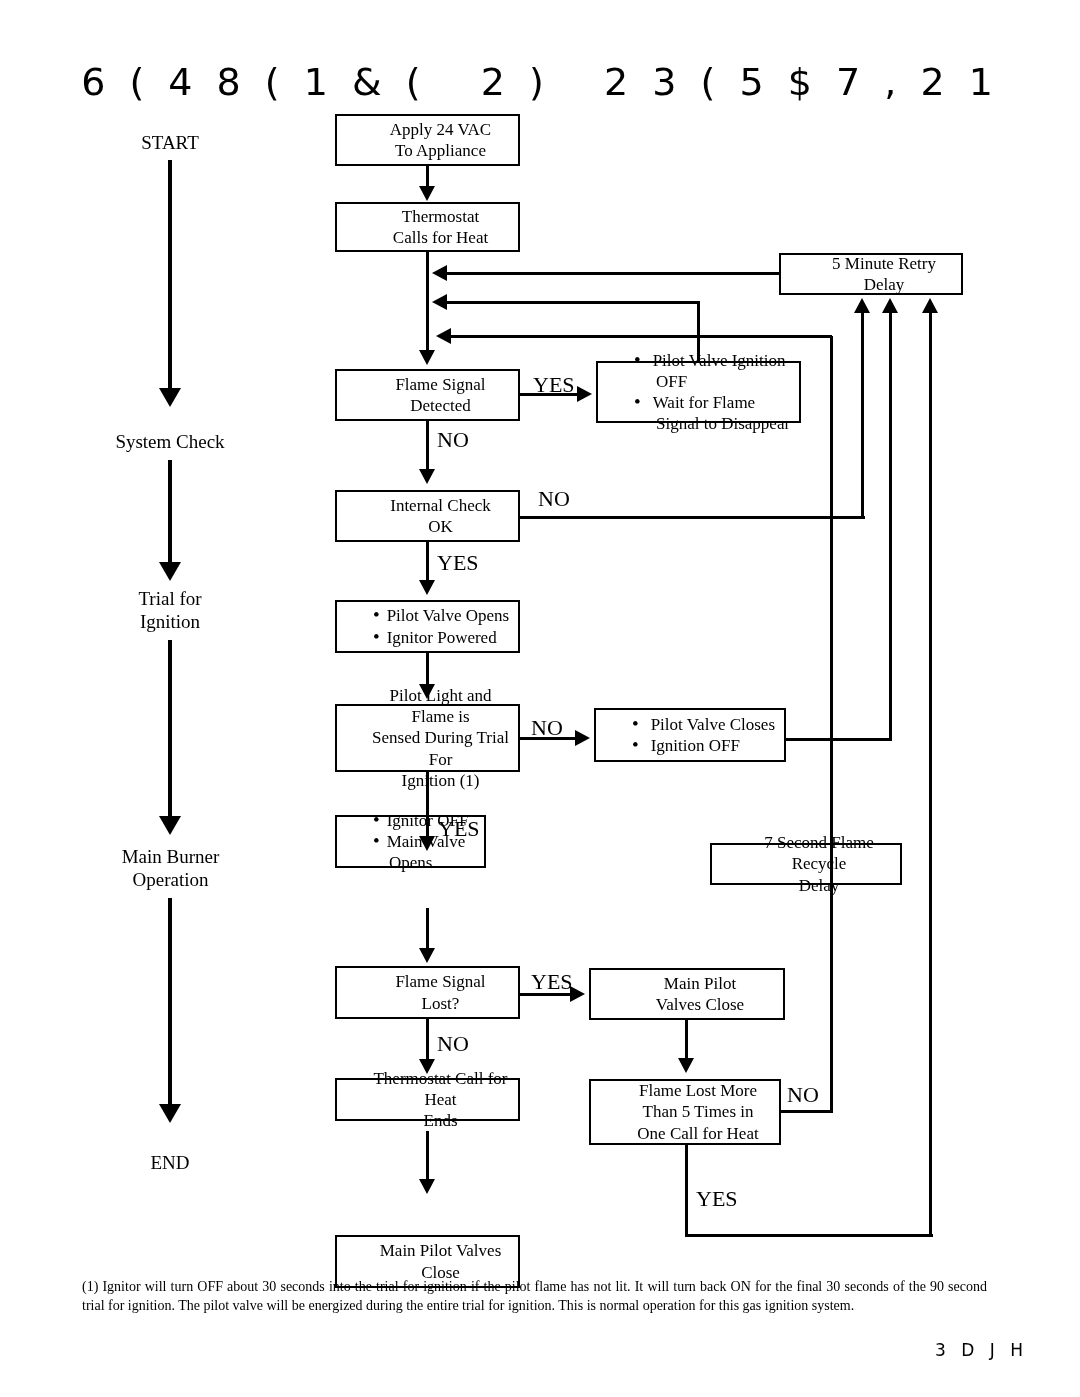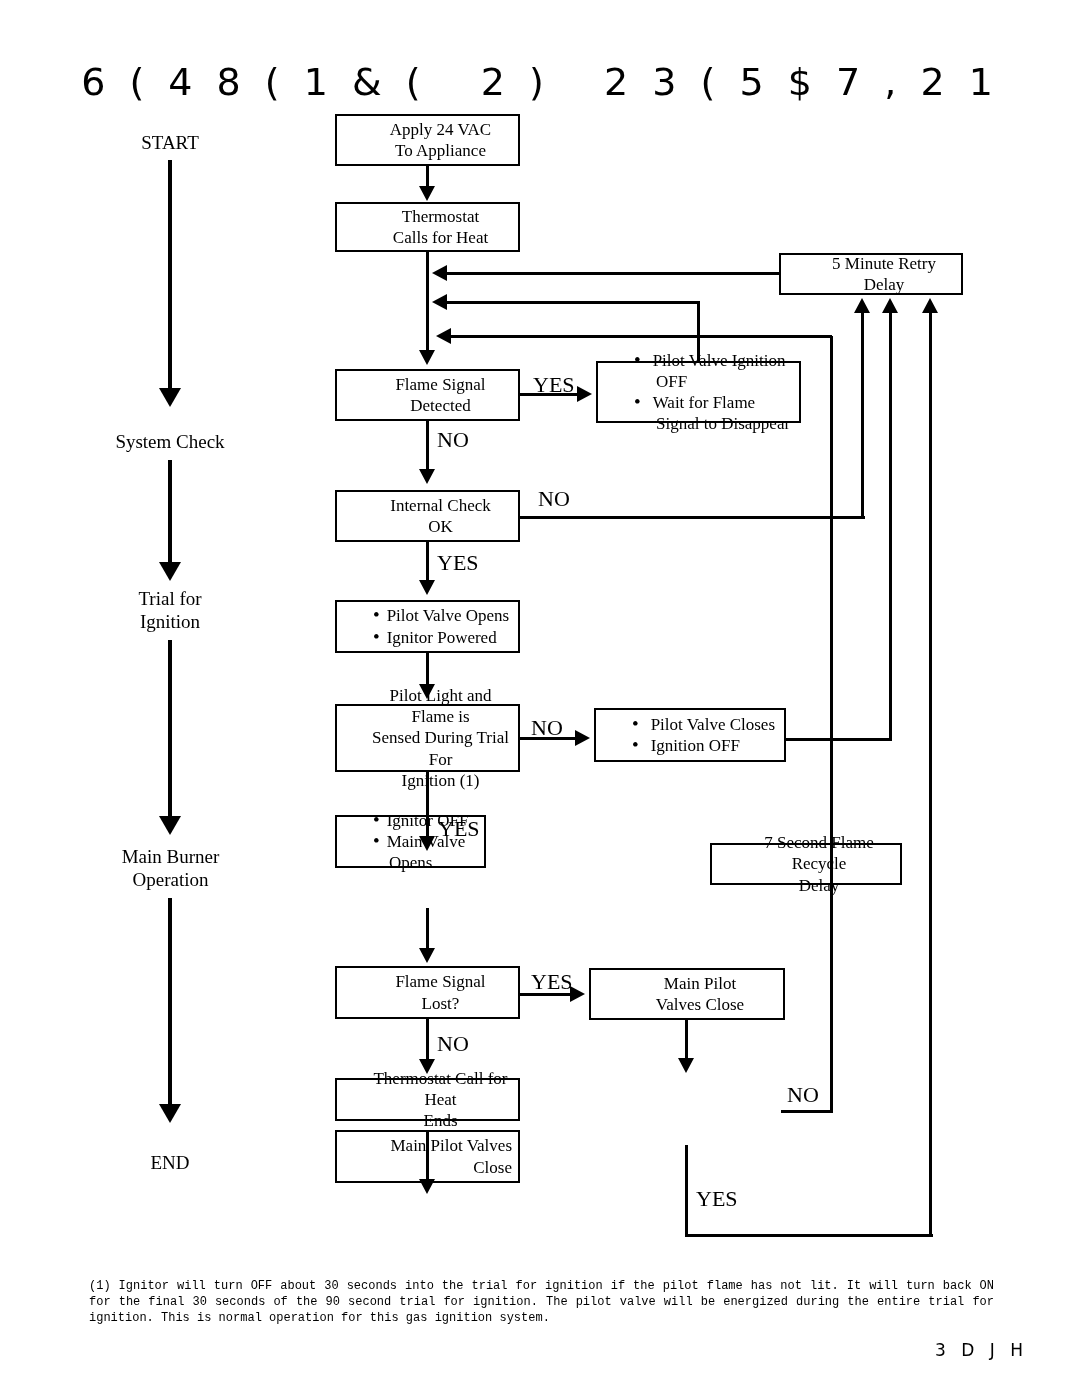--- a/index.html
+++ b/index.html
@@ -51,22 +51,22 @@
     border-top:8px solid transparent;border-bottom:8px solid transparent;border-right:15px solid #000;}
   .arrow-r{position:absolute;width:0;height:0;
     border-top:8px solid transparent;border-bottom:8px solid transparent;border-left:15px solid #000;}
   .vline.fat{width:4px;}
   .arrow-d.fat{border-left-width:11px;border-right-width:11px;border-top-width:19px;}
 
   .elab{position:absolute;font-size:22px;white-space:pre;}
 
   
   #footnote{
-    position:absolute;left:89px;top:1278px;width:905px;
-    font-size:12px;line-height:1.35;text-align:justify;font-family:Liberation Mono, monospace;
+    position:absolute;left:82px;top:1278px;width:905px;
+    font-size:14px;line-height:1.35;text-align:justify;
   }
 </style>
 </head>
 <body>
 
 <div id="sheet">
 
   <div id="title">6 ( 4 8 ( 1 &amp; (   2 )   2 3 ( 5 $ 7 , 2 1</div>
 
   <div class="slabel" style="left:110px;top:132px;width:120px;">START</div>
@@ -132,21 +132,21 @@
   <div class="box" style="left:335px;top:966px;width:185px;height:53px;">
     <div class="inner" style="white-space:pre-line">Flame Signal
 Lost?</div>
   </div>
 
   <div class="box" style="left:335px;top:1078px;width:185px;height:43px;">
     <div class="inner" style="white-space:pre-line">Thermostat Call for Heat
 Ends</div>
   </div>
 
-  <div class="box" style="left:335px;top:1130px;width:185px;height:53px;text-align:right;">
+  <div class="box" style="left:335px;top:1235px;width:185px;height:53px;">
     <div class="inner" style="white-space:pre-line">Main Pilot Valves
 Close</div>
   </div>
 
   <div class="box bullets" style="left:596px;top:361px;width:205px;height:62px;">
     <div class="inner">
       <span class="bl wide">Pilot Valve Ignition OFF</span>
       <span class="bl wide">Wait for Flame Signal to Disappear</span>
     </div>
   </div>
@@ -165,20 +165,25 @@
   <div class="box" style="left:710px;top:843px;width:192px;height:42px;">
     <div class="inner" style="white-space:pre-line">7 Second Flame Recycle
 Delay</div>
   </div>
 
   <div class="box" style="left:589px;top:968px;width:196px;height:52px;">
     <div class="inner" style="white-space:pre-line">Main Pilot
 Valves Close</div>
   </div>
 
+  <div class="box" style="left:589px;top:1079px;width:192px;height:66px;">
+    <div class="inner" style="white-space:pre-line">Flame Lost More
+Than 5 Times in
+One Call for Heat</div>
+  </div>
 
   <div class="vline" style="left:426px;top:166px;height:22px;"></div>
   <div class="arrow-d" style="left:419px;top:186px;"></div>
 
   <div class="vline" style="left:426px;top:252px;height:100px;"></div>
   <div class="arrow-d" style="left:419px;top:350px;"></div>
 
   <div class="vline" style="left:426px;top:421px;height:50px;"></div>
   <div class="arrow-d" style="left:419px;top:469px;"></div>
   <div class="elab" style="left:437px;top:427px;">NO</div>

